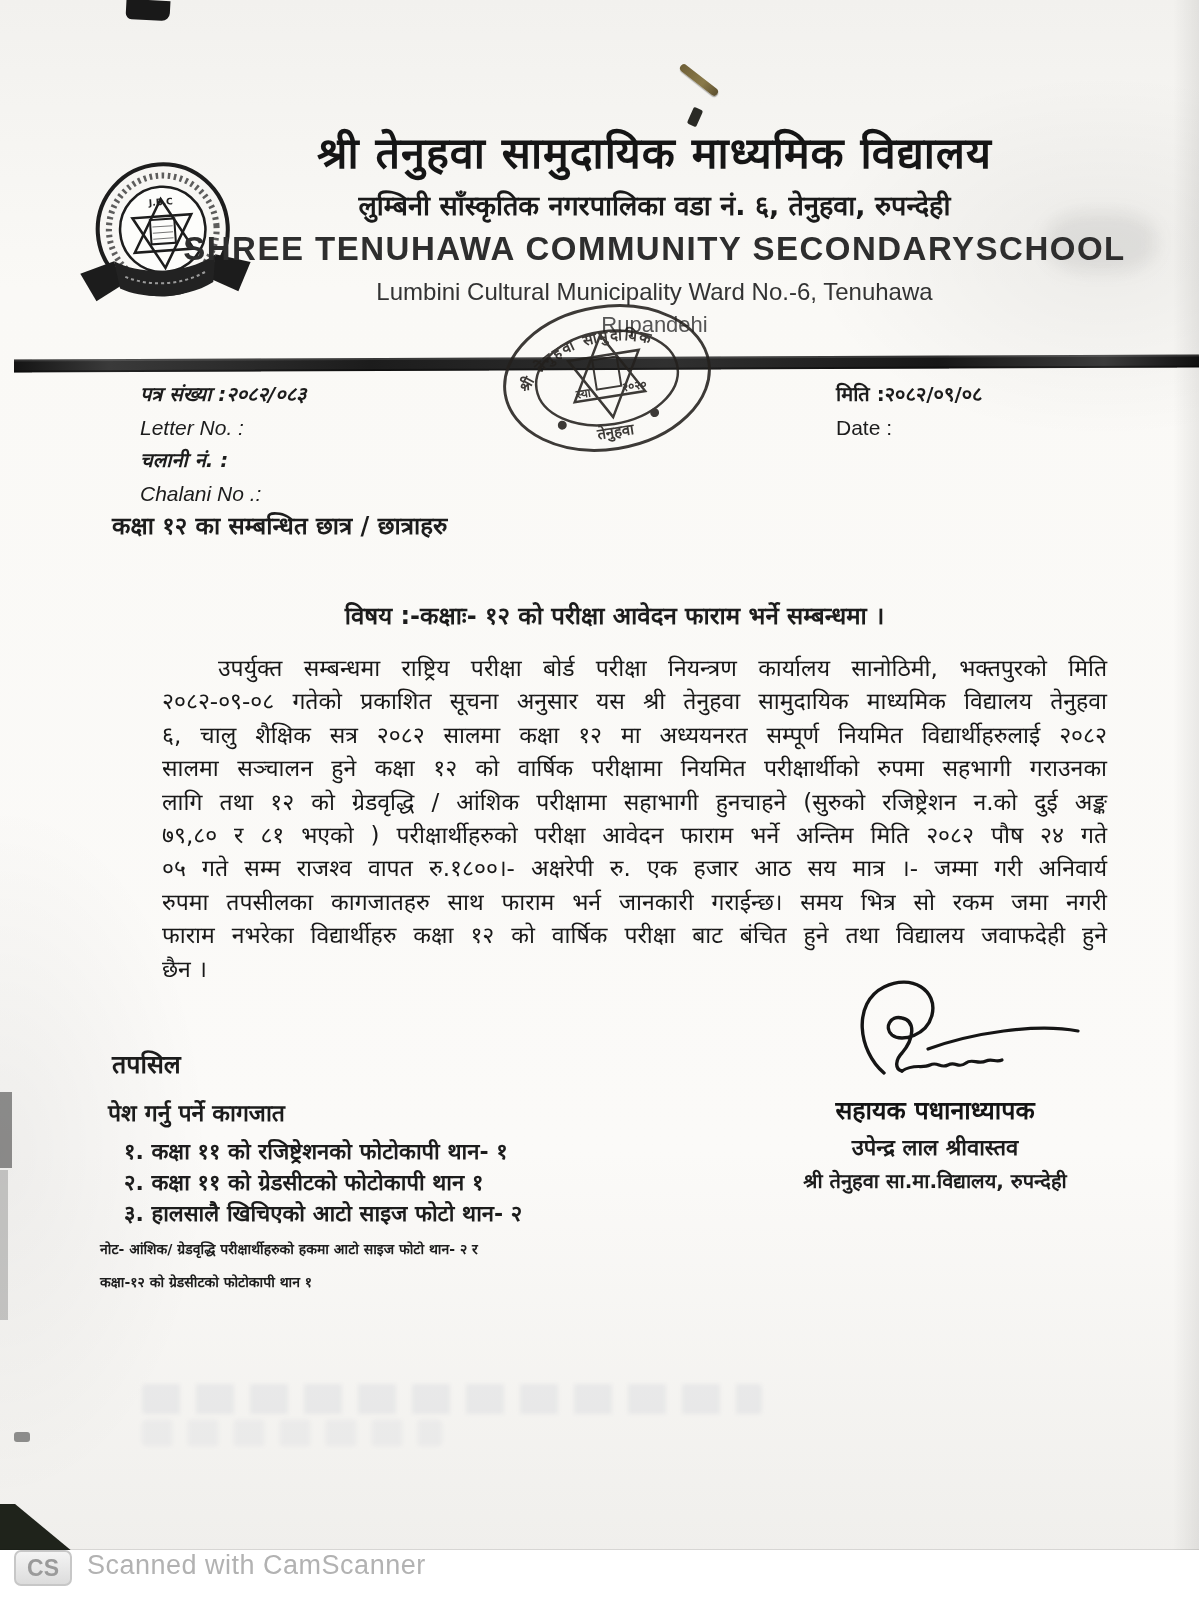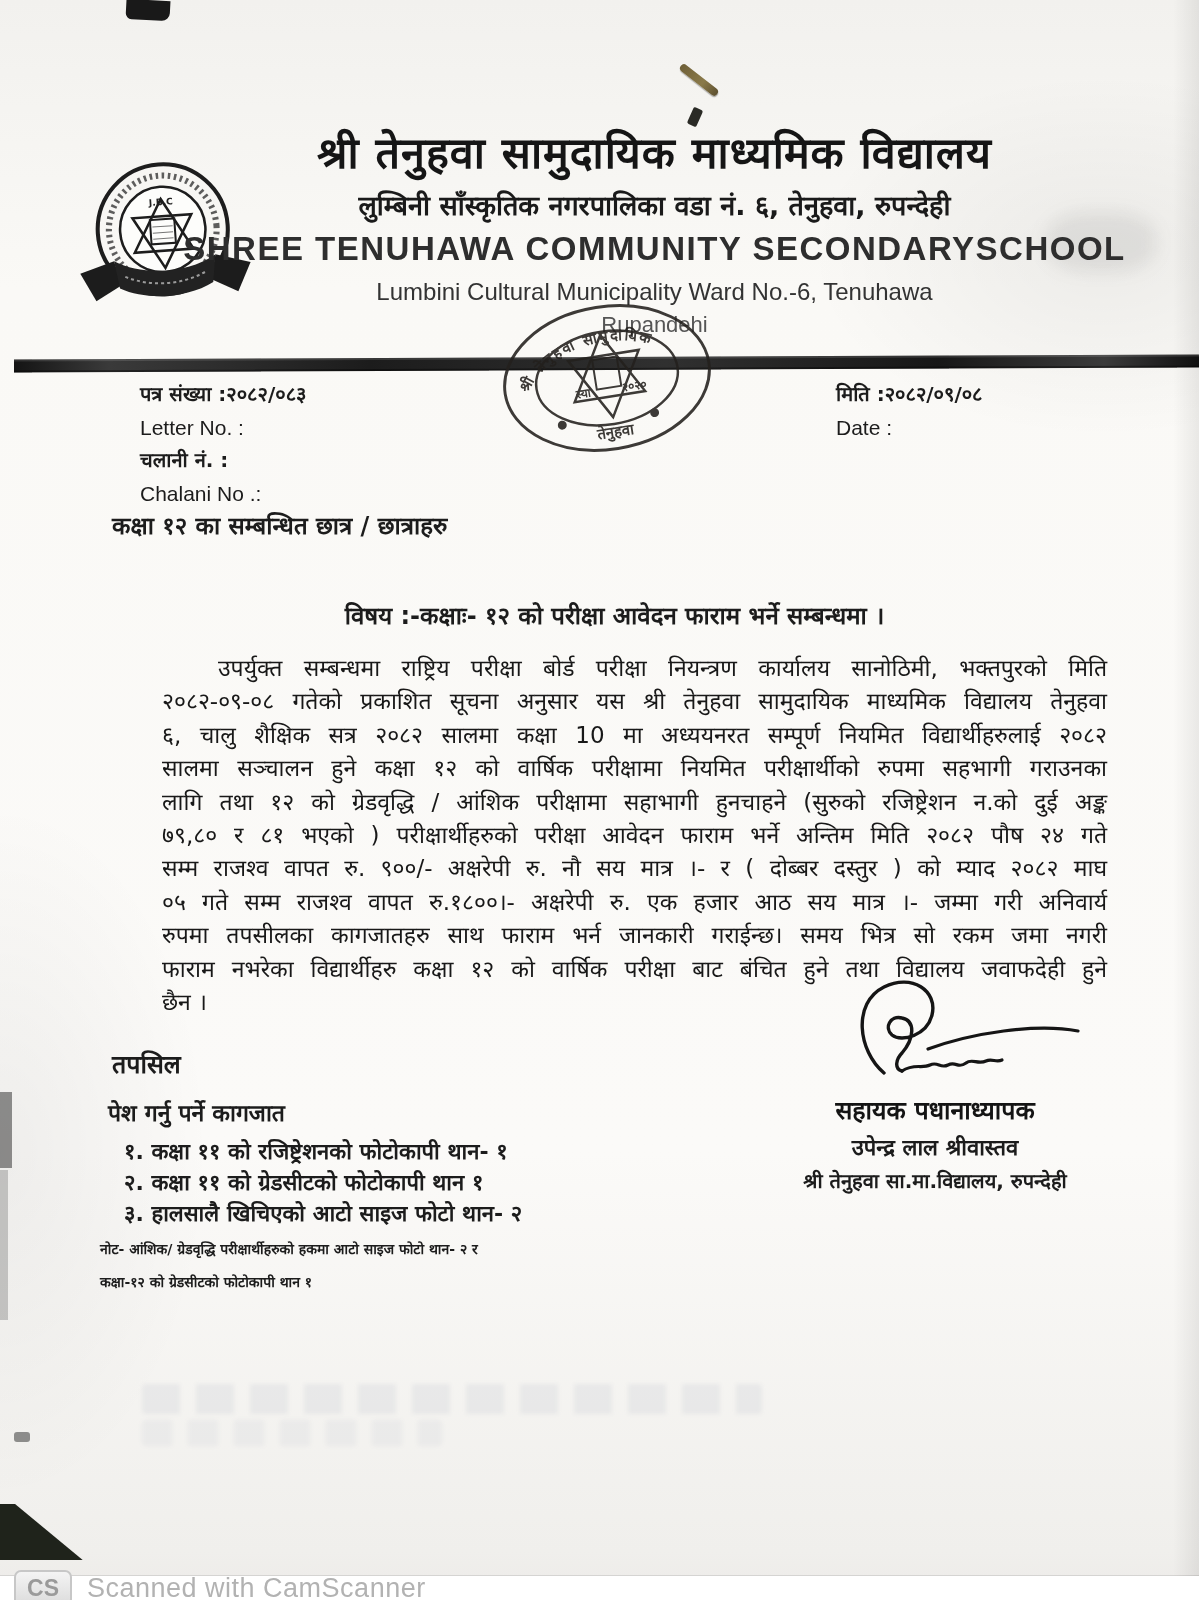--- a/index.html
+++ b/index.html
@@ -29,21 +29,21 @@
   .staple-tip { left:690px; top:108px; width:10px; height:18px; background:#2a2a25; transform:rotate(24deg); border-radius:2px; }
 
   
   .bar { left:14px; top:357px; width:1185px; height:13px; transform:rotate(-0.25deg);
     background:linear-gradient(90deg,#141414 0%,#3a3a3a 8%,#1c1c1c 30%,#303030 55%,#171717 78%,#3b3b3b 92%,#101010 100%);
     box-shadow:inset 0 2px 0 rgba(255,255,255,.12), inset 0 -2px 0 rgba(0,0,0,.4); z-index:2; }
 
   
   .meta-line { height:33px; font-size:21px; }
   .meta-np { font-weight:700; font-size:20px; }
-  .meta-left { left:140px; top:378px; line-height:33px; }
+  .meta-left { left:140px; top:378px; line-height:33px;font-style:italic; }
   .meta-right { left:836px; top:378px; line-height:33px; }
 
   
   .stamp { left:498px; top:300px; width:218px; height:156px; transform:rotate(-9deg); z-index:3; opacity:.88; }
 
   
   .addressee { left:112px; top:508px; font-size:24px; font-weight:700; }
   .subject   { left:122px; width:985px; top:598px; font-size:24px; font-weight:700; text-align:center; }
   .body-text { left:122px; width:985px; top:652px; font-size:23px; color:#181818; }
   .body-text .bl { height:33.4px; line-height:33.4px; text-align:justify; text-align-last:justify; white-space:nowrap;margin-left:40px; }
@@ -72,21 +72,21 @@
   .strip-l1 { left:0; top:1092px; width:12px; height:76px; background:rgba(55,55,55,.55); }
   .strip-l2 { left:0; top:1170px; width:8px; height:150px; background:rgba(110,110,110,.35); }
   .dot-l    { left:14px; top:1432px; width:16px; height:10px; background:rgba(40,40,40,.5); border-radius:3px; }
   .ghost1 { left:142px; top:1384px; width:620px; height:30px; border-radius:4px; filter:blur(2px); opacity:.6;
     background:repeating-linear-gradient(90deg, rgba(100,110,145,.14) 0 38px, transparent 38px 54px); }
   .ghost2 { left:142px; top:1420px; width:300px; height:26px; border-radius:4px; filter:blur(2px); opacity:.5;
     background:repeating-linear-gradient(90deg, rgba(100,110,145,.12) 0 30px, transparent 30px 46px); }
   .corner-bl { left:0; top:1504px; width:94px; height:56px; background:#1f231b; clip-path:polygon(0 0, 16% 0, 88% 100%, 0 100%); }
 
   
-  .scan-bar { left:0; right:0; bottom:0; height:24px; background:#ffffff; display:flex; align-items:center; padding-left:14px; box-shadow:0 -1px 0 rgba(0,0,0,.10); z-index:5; }
+  .scan-bar { left:0; right:0; bottom:0; height:50px; background:#ffffff; display:flex; align-items:flex-start; padding-left:14px; box-shadow:0 -1px 0 rgba(0,0,0,.10); z-index:5; }
   .cs-badge { width:58px; height:36px; border:2px solid #c7c7c7; border-radius:7px; background:linear-gradient(180deg,#f4f4f4,#dcdcdc); color:#9a9a9a; font-weight:700; font-size:23px; display:flex; align-items:center; justify-content:center; }
   .cs-text { margin-left:15px; font-size:27px; color:#b2b2b2; letter-spacing:.5px; }
 
   svg text { font-family:"DejaVu Sans","Liberation Sans",sans-serif; }
 </style>
 </head>
 <body>
 
 <div class="page">
 
@@ -157,25 +157,24 @@
     <div class="meta-line meta-np np">मिति :२०८२/०९/०८</div>
     <div class="meta-line">Date :</div>
   </div>
 
   <div class="abs addressee np">कक्षा १२ का सम्बन्धित छात्र / छात्राहरु</div>
   <div class="abs subject np">विषय :-कक्षाः- १२ को परीक्षा आवेदन फाराम भर्ने सम्बन्धमा ।</div>
 
   <div class="abs body-text np">
     <div class="bl first">उपर्युक्त सम्बन्धमा राष्ट्रिय परीक्षा बोर्ड परीक्षा नियन्त्रण कार्यालय सानोठिमी, भक्तपुरको मिति</div>
     <div class="bl">२०८२-०९-०८ गतेको प्रकाशित सूचना अनुसार यस श्री तेनुहवा सामुदायिक माध्यमिक विद्यालय तेनुहवा</div>
-    <div class="bl">६, चालु शैक्षिक सत्र २०८२ सालमा कक्षा 10 मा अध्ययनरत सम्पूर्ण नियमित विद्यार्थीहरुलाई २०८२</div>
+    <div class="bl">६, चालु शैक्षिक सत्र २०८२ सालमा कक्षा १२ मा अध्ययनरत सम्पूर्ण नियमित विद्यार्थीहरुलाई २०८२</div>
     <div class="bl">सालमा सञ्चालन हुने कक्षा १२ को वार्षिक परीक्षामा नियमित परीक्षार्थीको रुपमा सहभागी गराउनका</div>
     <div class="bl">लागि तथा १२ को ग्रेडवृद्धि / आंशिक परीक्षामा सहाभागी हुनचाहने (सुरुको रजिष्ट्रेशन न.को दुई अङ्क</div>
     <div class="bl">७९,८० र ८१ भएको ) परीक्षार्थीहरुको परीक्षा आवेदन फाराम भर्ने अन्तिम मिति २०८२ पौष २४ गते</div>
-    <div class="bl">सम्म राजश्व वापत रु. ९००/- अक्षरेपी रु. नौ सय मात्र ।- र ( दोब्बर दस्तुर ) को म्याद २०८२ माघ</div>
     <div class="bl">०५ गते सम्म राजश्व वापत रु.१८००।- अक्षरेपी रु. एक हजार आठ सय मात्र ।- जम्मा गरी अनिवार्य</div>
     <div class="bl">रुपमा तपसीलका कागजातहरु साथ फाराम भर्न जानकारी गराईन्छ। समय भित्र सो रकम जमा नगरी</div>
     <div class="bl">फाराम नभरेका विद्यार्थीहरु कक्षा १२ को वार्षिक परीक्षा बाट बंचित हुने तथा विद्यालय जवाफदेही हुने</div>
     <div class="bl last">छैन ।</div>
   </div>
 
   <svg class="abs sig-svg" viewBox="0 0 250 115">
     <path d="M 46,98 C 20,76 14,28 46,12 C 74,-2 100,16 94,40 C 89,60 64,68 54,60 C 46,53 52,40 64,43 C 78,46 76,64 64,78 C 58,84 56,94 64,96" fill="none" stroke="#151515" stroke-width="3.4" stroke-linecap="round"></path>
     <path d="M 64,96 C 76,88 84,94 92,90 C 100,86 102,94 110,90 C 118,86 120,94 128,88 C 134,83 140,90 148,86 C 154,83 158,88 164,85" fill="none" stroke="#151515" stroke-width="3.2" stroke-linecap="round"></path>
     <path d="M 90,74 C 134,58 198,48 240,56" fill="none" stroke="#151515" stroke-width="3.2" stroke-linecap="round"></path>

